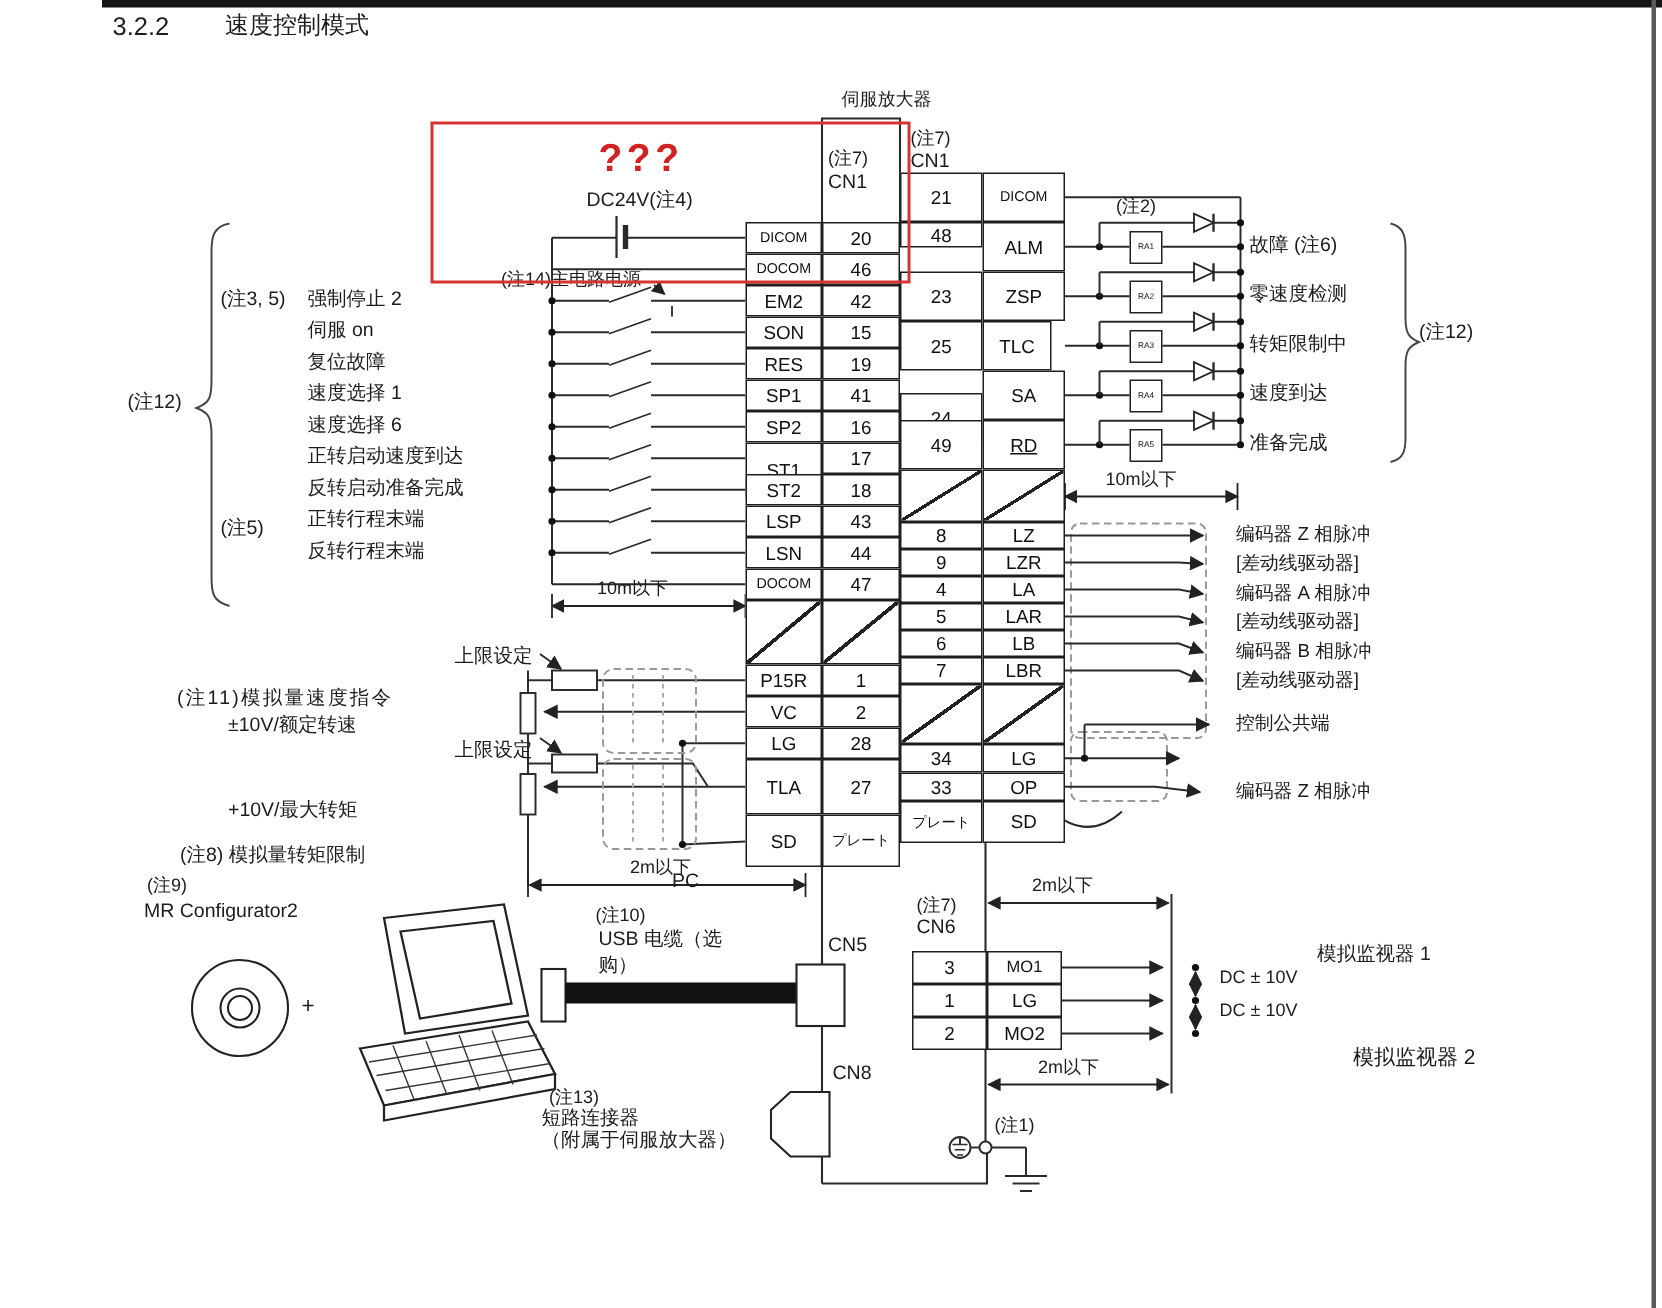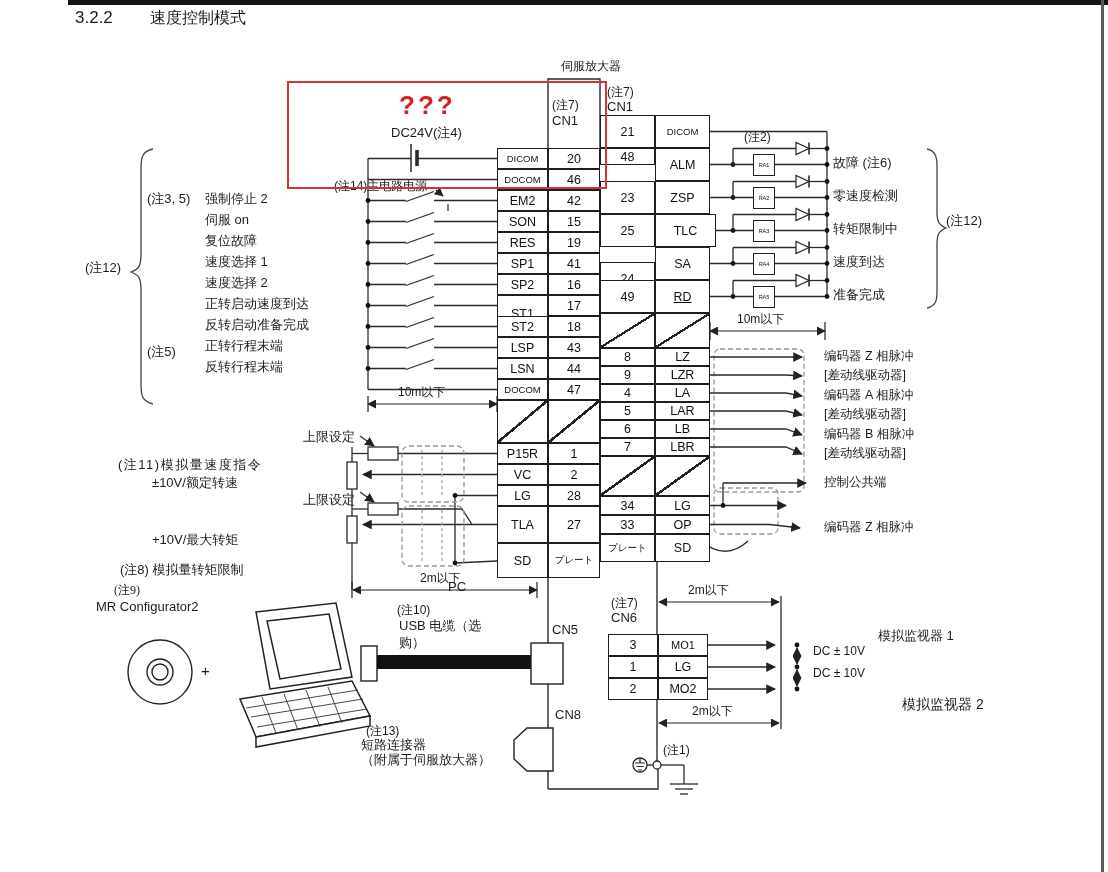--- a/index.html
+++ b/index.html
@@ -298,21 +298,21 @@
   <div class="t" style="left:946px;top:214px;font-size:13px;">(注12)</div>
   <div class="t" style="left:737px;top:313px;font-size:12px;">10m以下</div>
 
   <div class="t" style="left:688px;top:584px;font-size:12px;">2m以下</div>
   <div class="t" style="left:692px;top:705px;font-size:12px;">2m以下</div>
   <div class="t" style="left:813px;top:645px;font-size:12px;">DC ± 10V</div>
   <div class="t" style="left:813px;top:667px;font-size:12px;">DC ± 10V</div>
   <div class="t" style="left:878px;top:629px;font-size:13px;">模拟监视器 1</div>
   <div class="t" style="left:882px;top:696px;font-size:14px;margin-left:20px;">模拟监视器 2</div>
 
-  <div class="t" style="left:114px;top:584px;font-size:12px;font-family:Liberation Serif, serif;">(注9)</div>
+  <div class="t" style="left:98px;top:584px;font-size:12px;">(注9)</div>
   <div class="t" style="left:96px;top:600px;font-size:13px;">MR Configurator2</div>
   <div class="t" style="left:448px;top:580px;font-size:13px;">PC</div>
   <div class="t" style="left:201px;top:662px;font-size:15px;">+</div>
   <div class="t" style="left:397px;top:604px;font-size:12px;">(注10)</div>
   <div class="t" style="left:399px;top:619px;font-size:13px;">USB 电缆（选</div>
   <div class="t" style="left:399px;top:636px;font-size:13px;">购）</div>
   <div class="t" style="left:552px;top:623px;font-size:13px;">CN5</div>
   <div class="t" style="left:555px;top:708px;font-size:13px;">CN8</div>
   <div class="t" style="left:366px;top:725px;font-size:12px;">(注13)</div>
   <div class="t" style="left:361px;top:738px;font-size:13px;">短路连接器</div>
@@ -353,21 +353,21 @@
     <div class="cell" style="left: 548px; top: 506px; width: 52px; height: 37px; font-size: 12.5px;">27</div>
     <div class="cell" style="left: 497px; top: 543px; width: 51px; height: 35px; font-size: 12.5px;">SD</div>
     <div class="cell" style="left: 548px; top: 543px; width: 52px; height: 35px; font-size: 9.5px;">プレート</div>
     <div class="cell" style="left: 600px; top: 115px; width: 55px; height: 33px; font-size: 12.5px;">21</div>
     <div class="cell" style="left: 655px; top: 115px; width: 55px; height: 33px; font-size: 9.5px;">DICOM</div>
     <div class="cell" style="left: 600px; top: 148px; width: 55px; height: 17px; font-size: 12.5px;">48</div>
     <div class="cell" style="left: 655px; top: 148px; width: 55px; height: 33px; font-size: 12.5px;">ALM</div>
     <div class="cell" style="left: 600px; top: 181px; width: 55px; height: 33px; font-size: 12.5px;">23</div>
     <div class="cell" style="left: 655px; top: 181px; width: 55px; height: 33px; font-size: 12.5px;">ZSP</div>
     <div class="cell" style="left: 600px; top: 214px; width: 55px; height: 33px; font-size: 12.5px;">25</div>
-    <div class="cell" style="left: 655px; top: 214px; width: 61px; height: 33px; font-size: 12.5px;">TLC</div>
+    <div class="cell" style="left: 655px; top: 214px; width: 46px; height: 33px; font-size: 12.5px;">TLC</div>
     <div class="cell" style="left: 600px; top: 262px; width: 55px; height: 33px; font-size: 12.5px;">24</div>
     <div class="cell" style="left: 655px; top: 247px; width: 55px; height: 33px; font-size: 12.5px;">SA</div>
     <div class="cell" style="left: 600px; top: 280px; width: 55px; height: 33px; font-size: 12.5px;">49</div>
     <div class="cell" style="left: 655px; top: 280px; width: 55px; height: 33px; font-size: 12.5px; text-decoration: underline;">RD</div>
     <div class="cell" style="left: 600px; top: 348px; width: 55px; height: 18px; font-size: 12.5px;">8</div>
     <div class="cell" style="left: 655px; top: 348px; width: 55px; height: 18px; font-size: 12.5px;">LZ</div>
     <div class="cell" style="left: 600px; top: 366px; width: 55px; height: 18px; font-size: 12.5px;">9</div>
     <div class="cell" style="left: 655px; top: 366px; width: 55px; height: 18px; font-size: 12.5px;">LZR</div>
     <div class="cell" style="left: 600px; top: 384px; width: 55px; height: 18px; font-size: 12.5px;">4</div>
     <div class="cell" style="left: 655px; top: 384px; width: 55px; height: 18px; font-size: 12.5px;">LA</div>
@@ -386,21 +386,21 @@
     <div class="cell" style="left: 608px; top: 634px; width: 50px; height: 22px; font-size: 12.5px;">3</div>
     <div class="cell" style="left: 658px; top: 634px; width: 50px; height: 22px; font-size: 11px;">MO1</div>
     <div class="cell" style="left: 608px; top: 656px; width: 50px; height: 22px; font-size: 12.5px;">1</div>
     <div class="cell" style="left: 658px; top: 656px; width: 50px; height: 22px; font-size: 12.5px;">LG</div>
     <div class="cell" style="left: 608px; top: 678px; width: 50px; height: 22px; font-size: 12.5px;">2</div>
     <div class="cell" style="left: 658px; top: 678px; width: 50px; height: 22px; font-size: 12.5px;">MO2</div>
     <div class="t" style="left: 205px; top: 191.5px; font-size: 13px;">强制停止 2</div>
     <div class="t" style="left: 205px; top: 212.5px; font-size: 13px;">伺服 on</div>
     <div class="t" style="left: 205px; top: 233.5px; font-size: 13px;">复位故障</div>
     <div class="t" style="left: 205px; top: 254.5px; font-size: 13px;">速度选择 1</div>
-    <div class="t" style="left: 205px; top: 275.5px; font-size: 13px;">速度选择 2</div>
+    <div class="t" style="left: 205px; top: 275.5px; font-size: 13px;">速度选择 6</div>
     <div class="t" style="left: 205px; top: 296.5px; font-size: 13px;">正转启动速度到达</div>
     <div class="t" style="left: 205px; top: 317.5px; font-size: 13px;">反转启动准备完成</div>
     <div class="t" style="left: 205px; top: 338.5px; font-size: 13px;">正转行程末端</div>
     <div class="t" style="left: 205px; top: 359.5px; font-size: 13px;">反转行程末端</div>
     <div class="relay" style="left: 753px; top: 153.5px; width: 22px; height: 22px;">RA1</div>
     <div class="relay" style="left: 753px; top: 186.5px; width: 22px; height: 22px;">RA2</div>
     <div class="relay" style="left: 753px; top: 219.5px; width: 22px; height: 22px;">RA3</div>
     <div class="relay" style="left: 753px; top: 252.5px; width: 22px; height: 22px;">RA4</div>
     <div class="relay" style="left: 753px; top: 285.5px; width: 22px; height: 22px;">RA5</div>
     <div class="t" style="left: 833px; top: 156px; font-size: 13px;">故障 (注6)</div>

